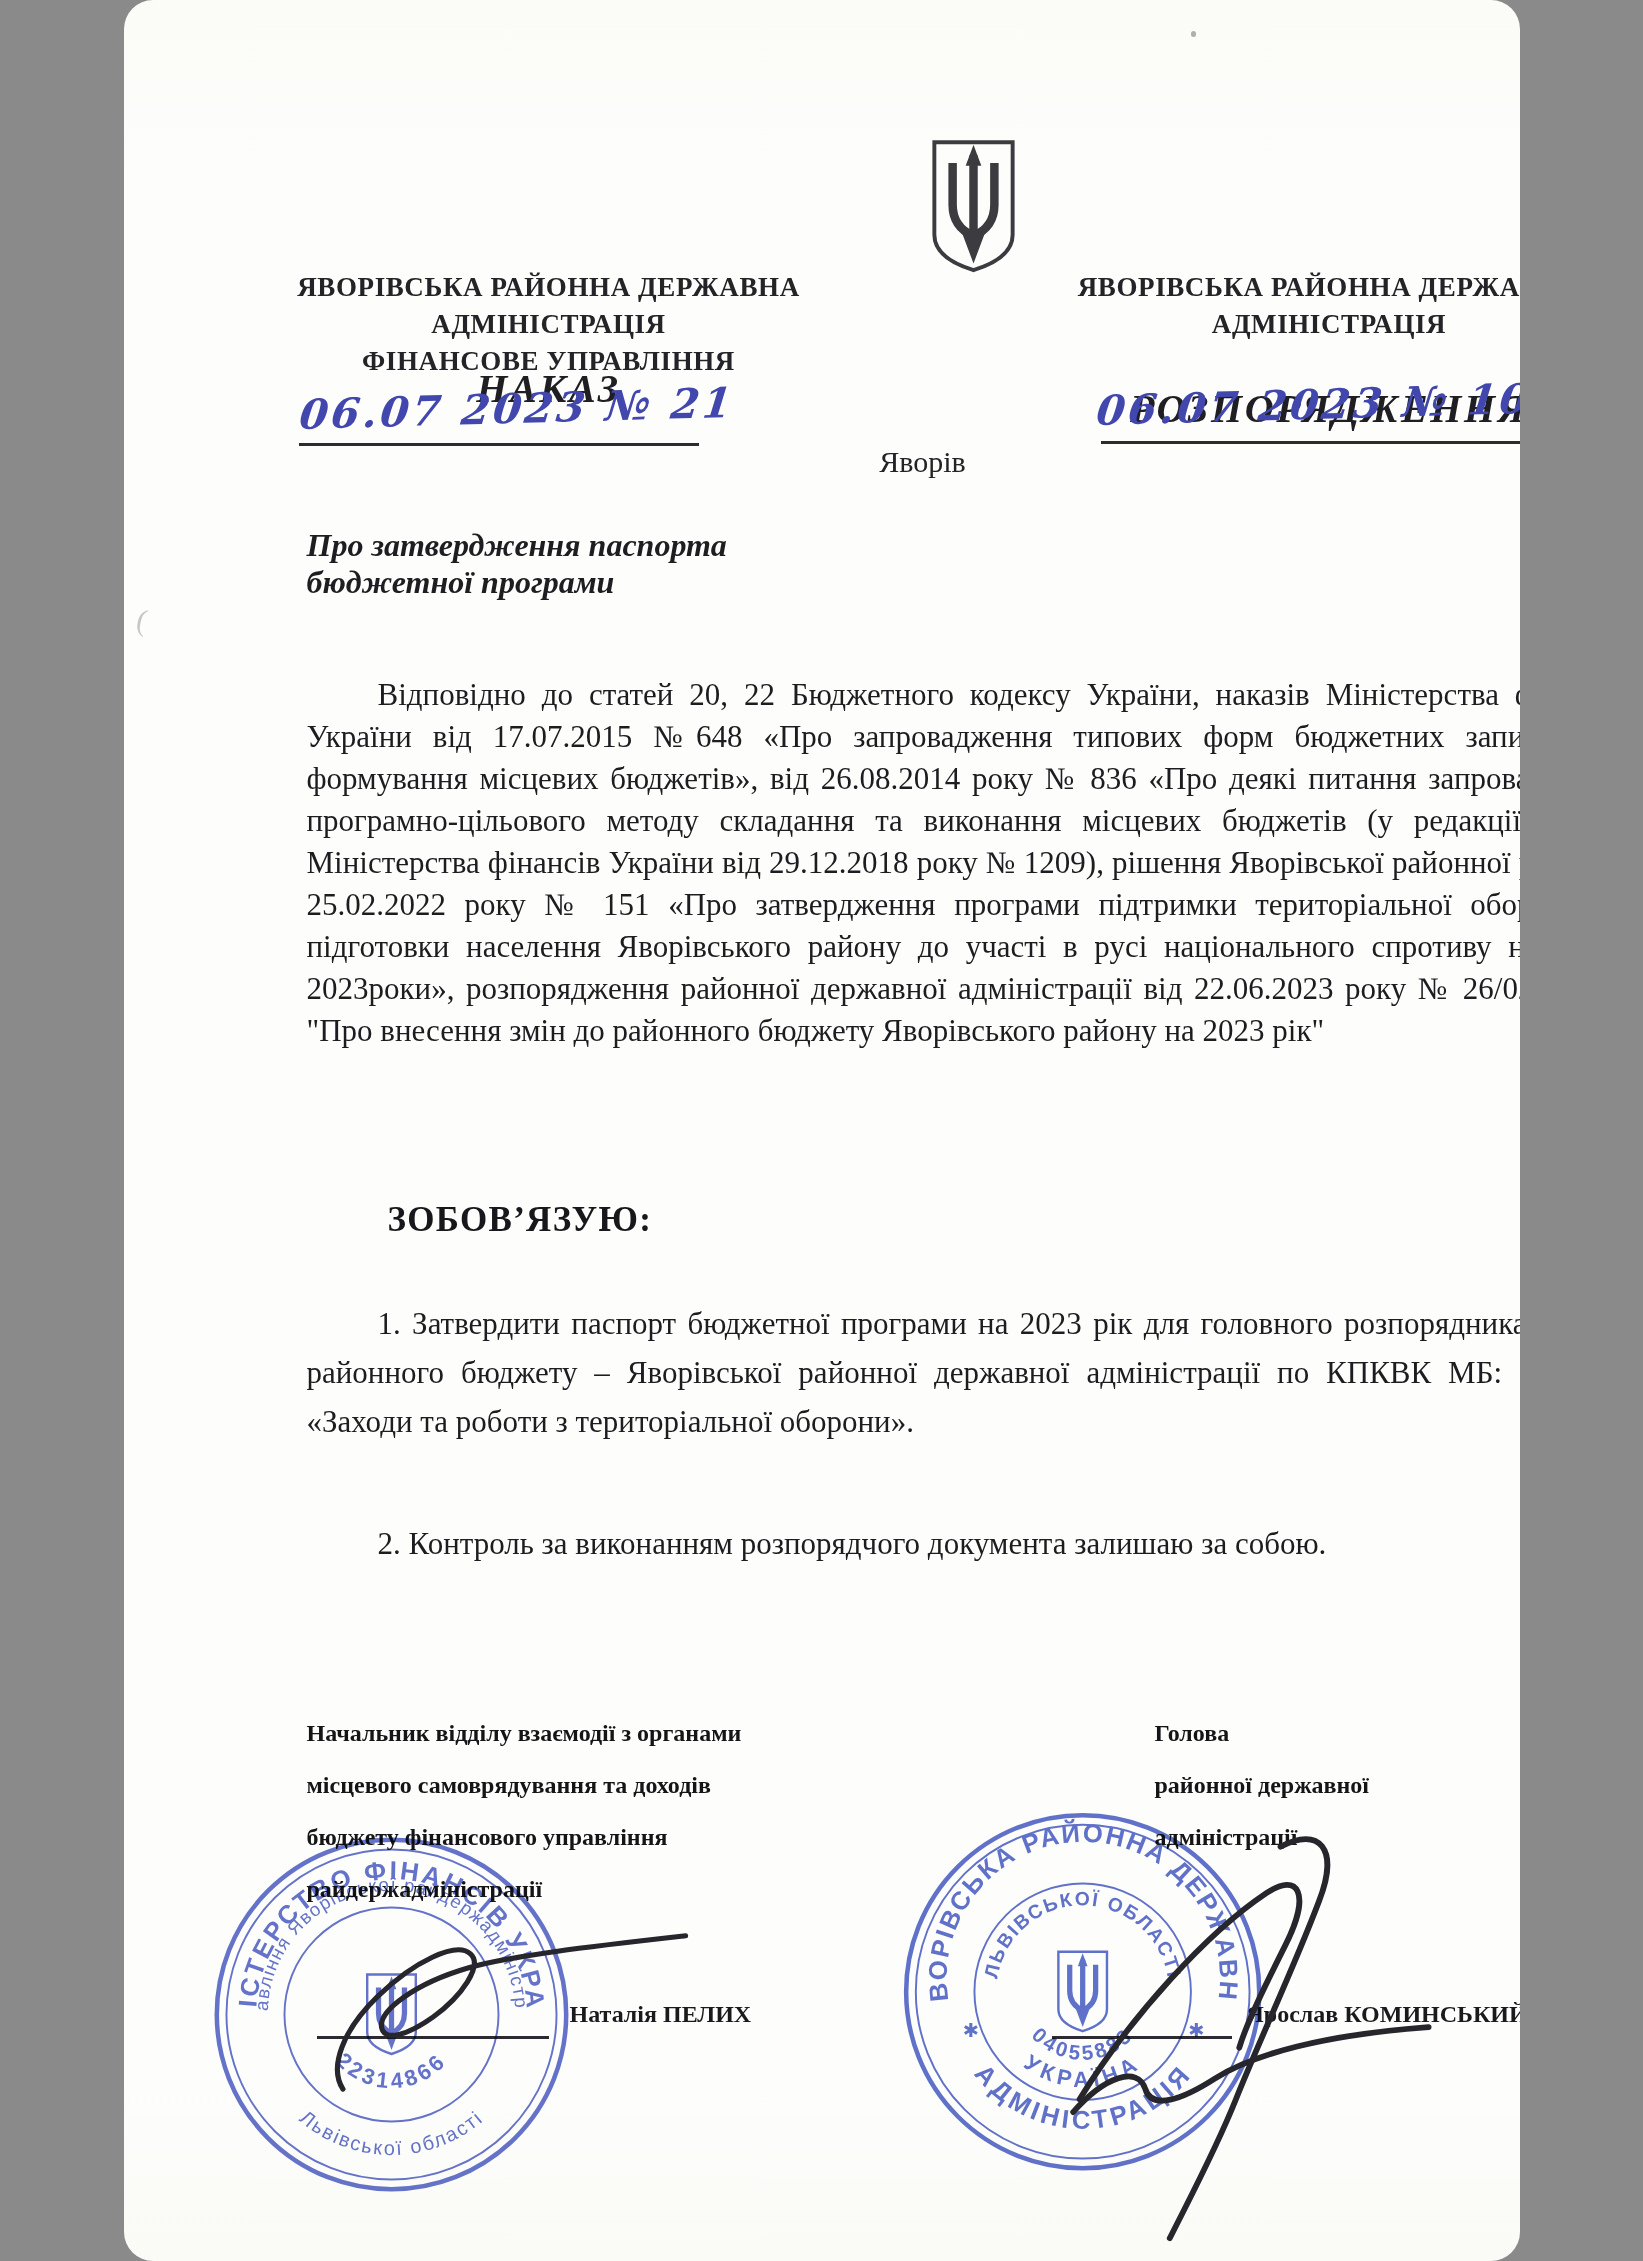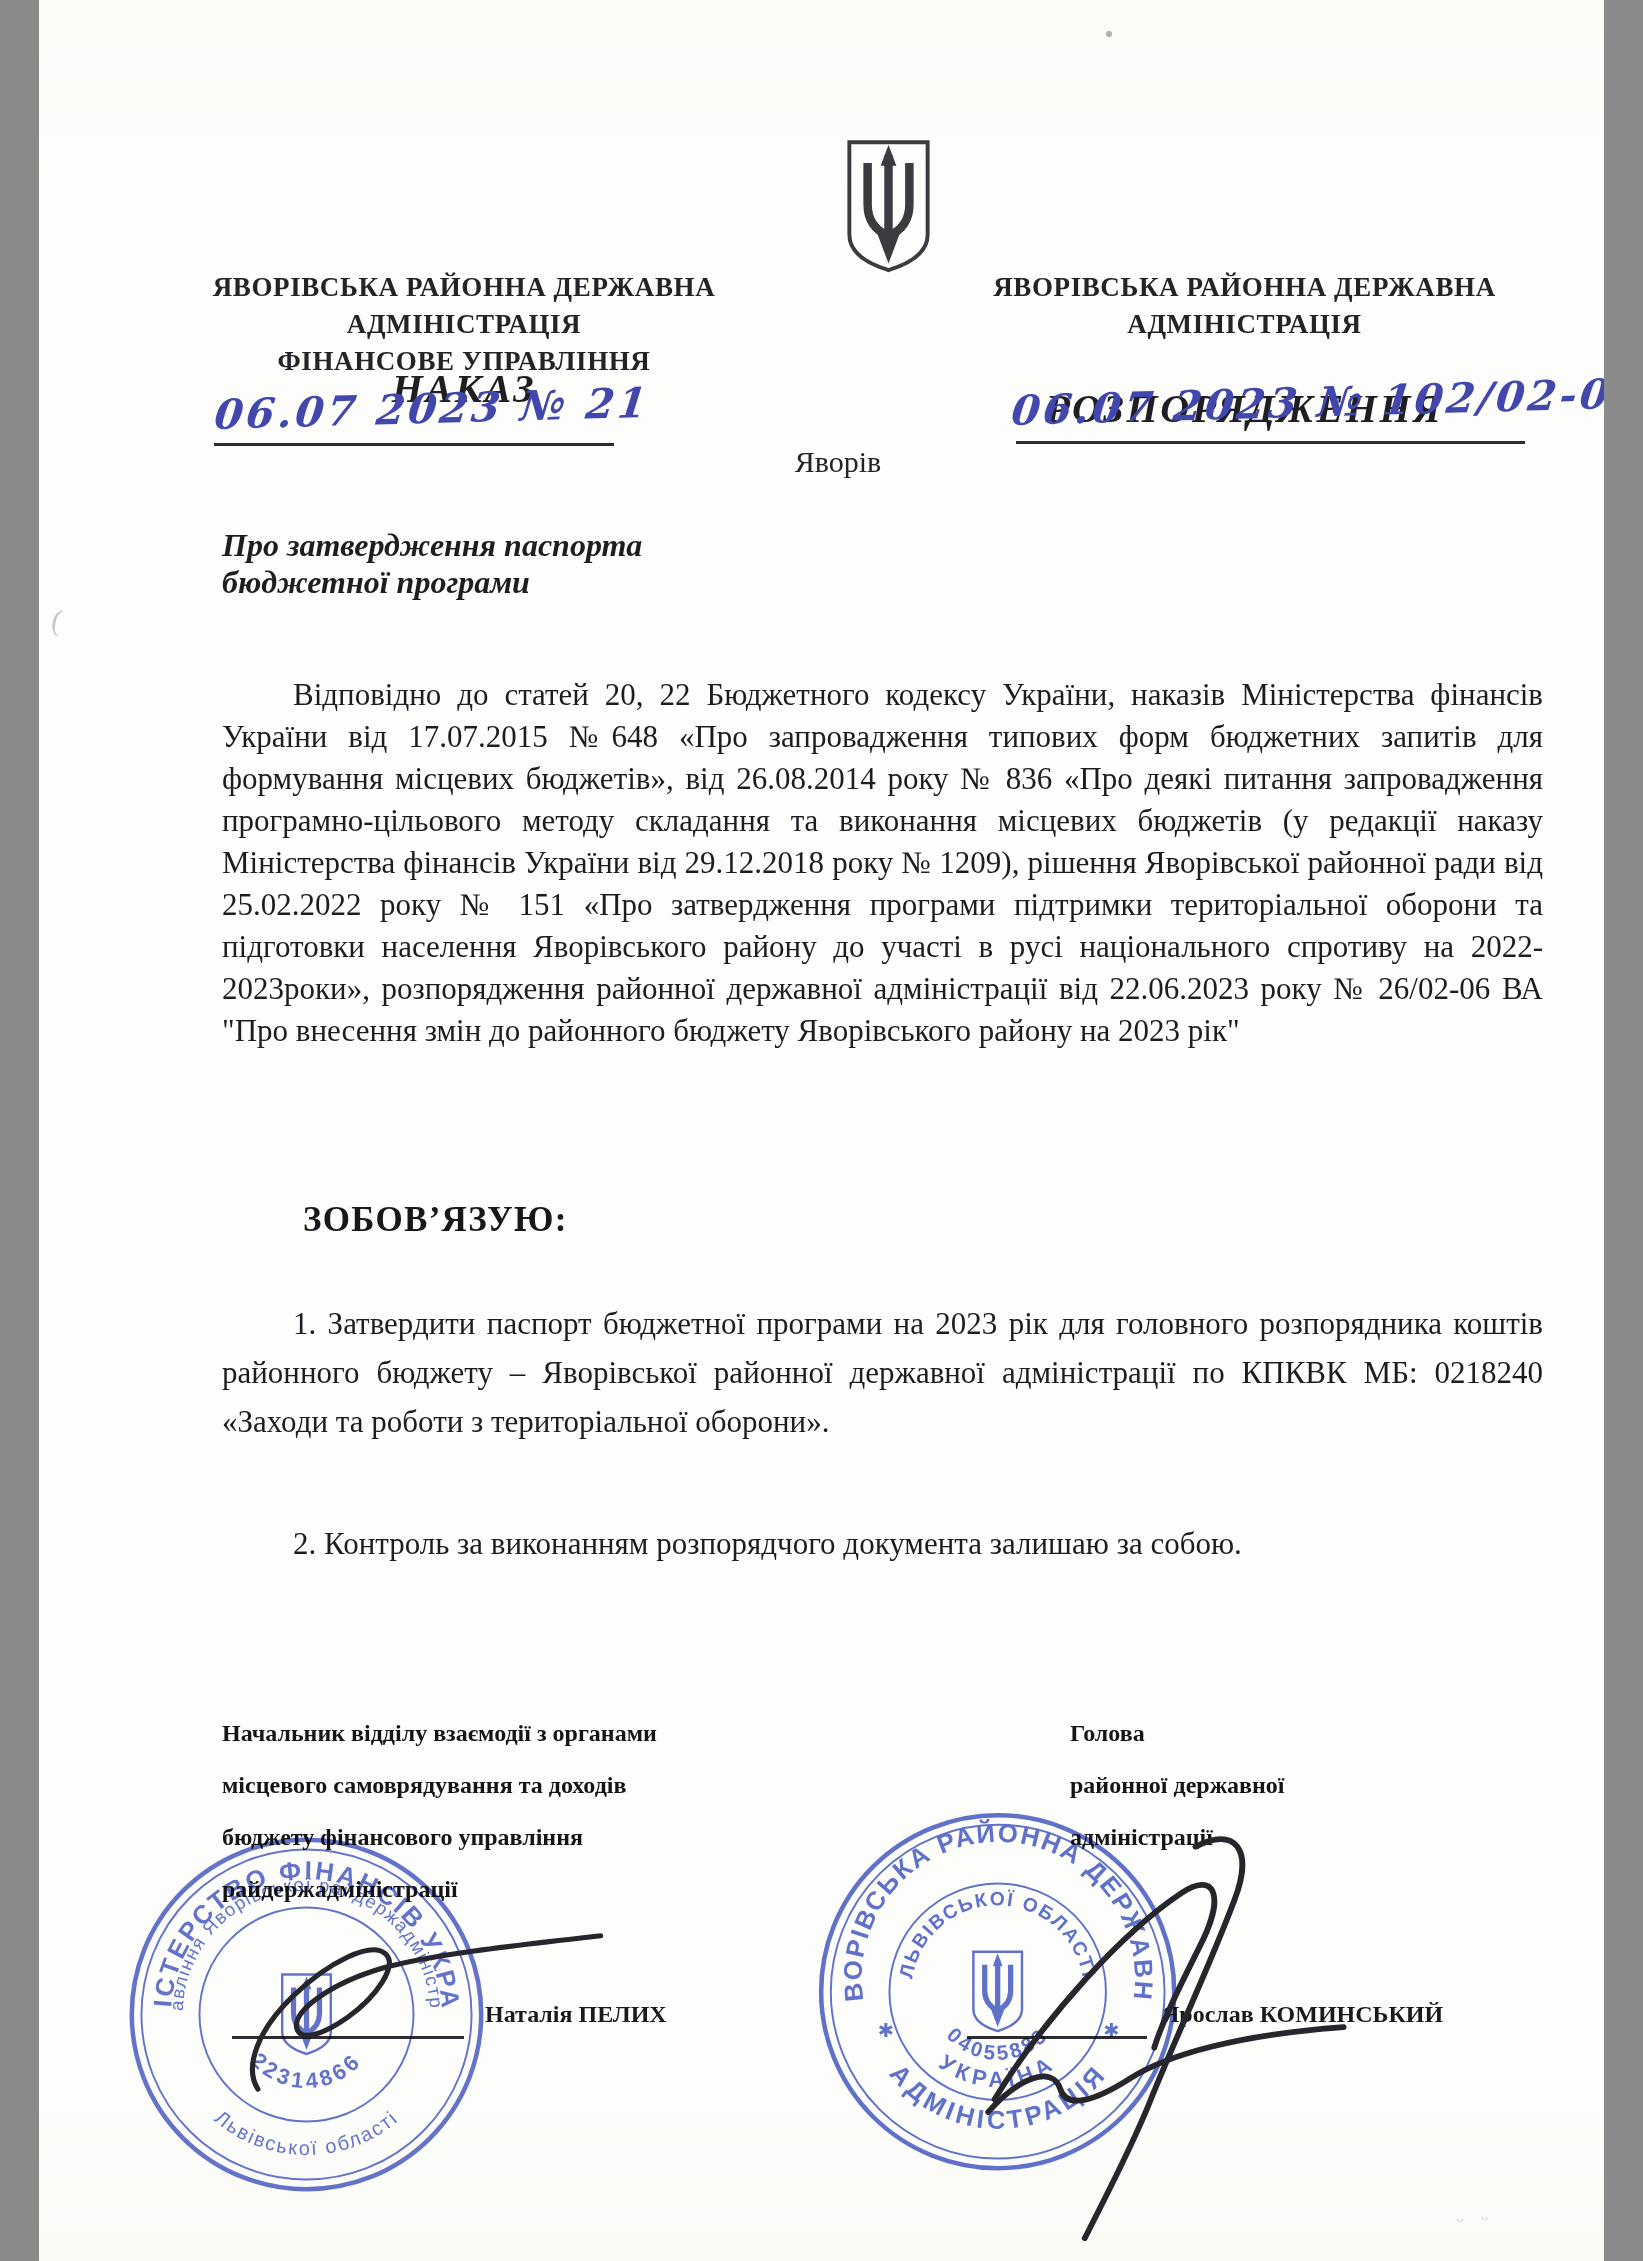--- a/index.html
+++ b/index.html
@@ -1,19 +1,19 @@
 <!DOCTYPE html>
 <html style="font-size:10.3px"><head>
 <meta charset="utf-8">
 <style>
   html,body { margin:0; padding:0; background:#8a8a8a; }
   .page {
-    position:relative; width:1565px; height:2261px; margin:0 auto;
+    position:relative; width:1396px; height:2261px; margin:0 auto;
     background:linear-gradient(180deg,#fbfbf8 0%, #fdfdfb 8%, #fdfdfb 92%, #fafaf7 100%);
-    font-family:"Liberation Serif", serif; color:#1d1d1f; overflow:hidden;
+    font-family:"Liberation Serif", serif; color:#1d1d1f; overflow:hidden;border-radius:29px;
   }
   .abs { position:absolute; }
   .center { text-align:center; }
   .org-lines { font-weight:bold; font-size:27px; line-height:37px; letter-spacing:0.6px; color:#242428; }
   .doc-type { font-weight:bold; font-size:40px; letter-spacing:2.6px; color:#1f1f23;font-style:italic; }
   .hand {
     font-family:"DejaVu Serif", serif; font-style:italic; font-weight:700;
     font-size:41px; letter-spacing:3.2px; color:#4247ae;
     transform:rotate(-1.6deg) skewX(-8deg); transform-origin:left bottom;
     white-space:nowrap;

